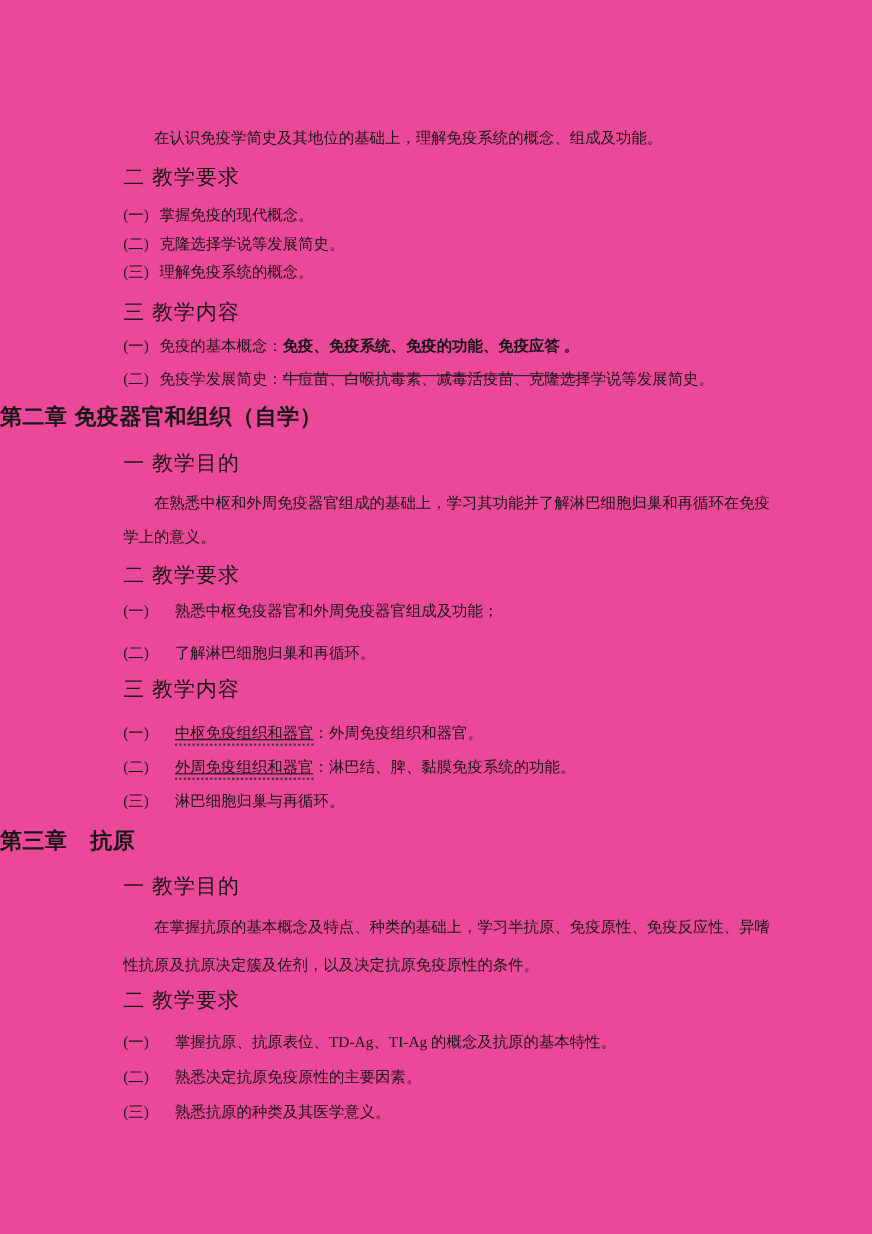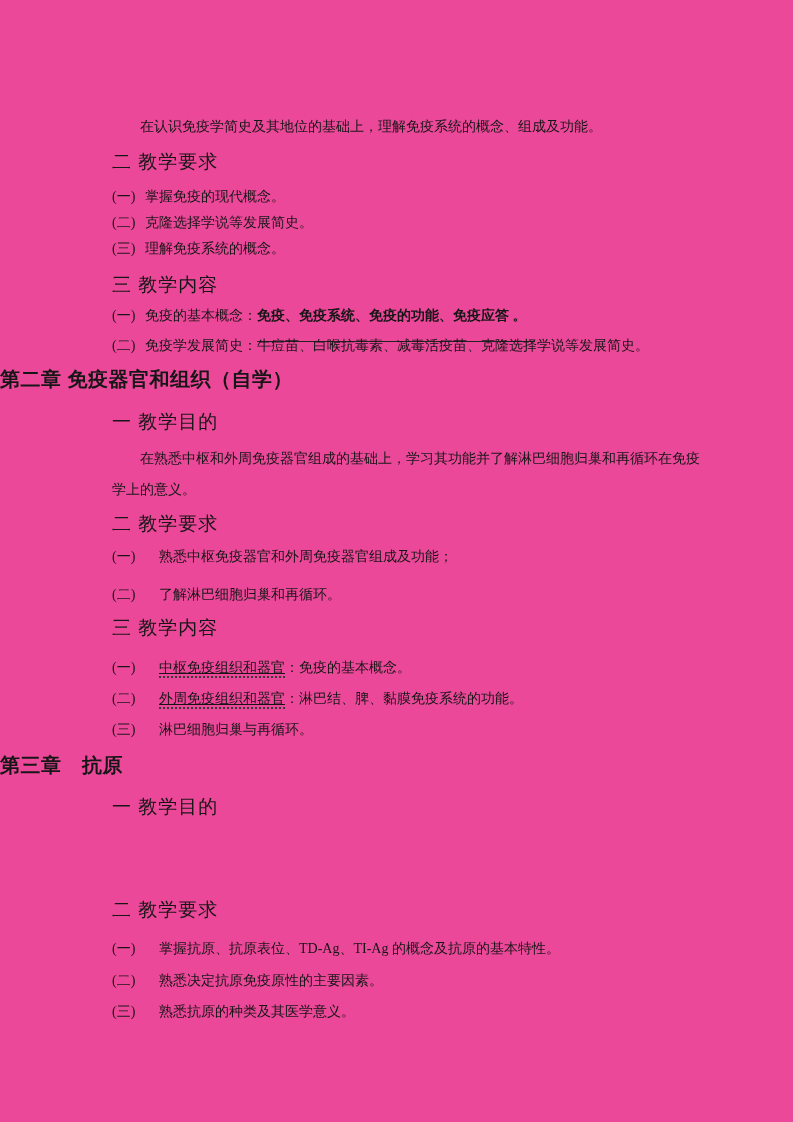--- a/index.html
+++ b/index.html
@@ -97,27 +97,28 @@
   <div class="heading" style="top:410px">一 教学目的</div>
   <div class="para lh31" style="top:443px">在熟悉中枢和外周免疫器官组成的基础上，学习其功能并了解淋巴细胞归巢和再循环在免疫学上的意义。</div>
 
   <div class="heading" style="top:512px">二 教学要求</div>
 
   <div class="line w2" style="top:547px"><span class="num">(一)</span><span>熟悉中枢免疫器官和外周免疫器官组成及功能；</span></div>
   <div class="line w2" style="top:585px"><span class="num">(二)</span><span>了解淋巴细胞归巢和再循环。</span></div>
 
   <div class="heading" style="top:616px">三 教学内容</div>
 
-  <div class="line w2" style="top:658px"><span class="num">(一)</span><span><span class="u-dotted">中枢免疫组织和器官</span><span>：免疫的基本概念。</span></span></div>
+  <div class="line w2" style="top:658px"><span class="num">(一)</span><span><span class="u-dotted">中枢免疫组织和器官</span><span>：外周免疫组织和器官。</span></span></div>
   <div class="line w2" style="top:720px"><span class="num">(三)</span><span>淋巴细胞归巢与再循环。</span></div>
   <div class="line w2" style="top:689px"><span class="num">(二)</span><span><span class="u-dotted">外周免疫组织和器官</span><span>：淋巴结、脾、黏膜免疫系统的功能。</span></span></div>
 
   <div class="chapter-title" style="top:752px">第三章　抗原</div>
 
   <div class="heading" style="top:795px">一 教学目的</div>
+  <div class="para lh35" style="top:826px">在掌握抗原的基本概念及特点、种类的基础上，学习半抗原、免疫原性、免疫反应性、异嗜性抗原及抗原决定簇及佐剂，以及决定抗原免疫原性的条件。</div>
 
   <div class="heading" style="top:898px">二 教学要求</div>
 
   <div class="line w2" style="top:939px"><span class="num">(一)</span><span>掌握抗原、抗原表位、TD-Ag、TI-Ag 的概念及抗原的基本特性。</span></div>
   <div class="line w2" style="top:1002px"><span class="num">(三)</span><span>熟悉抗原的种类及其医学意义。</span></div>
   <div class="line w2" style="top:971px"><span class="num">(二)</span><span>熟悉决定抗原免疫原性的主要因素。</span></div>
 
 </div>
 
 </body></html>

